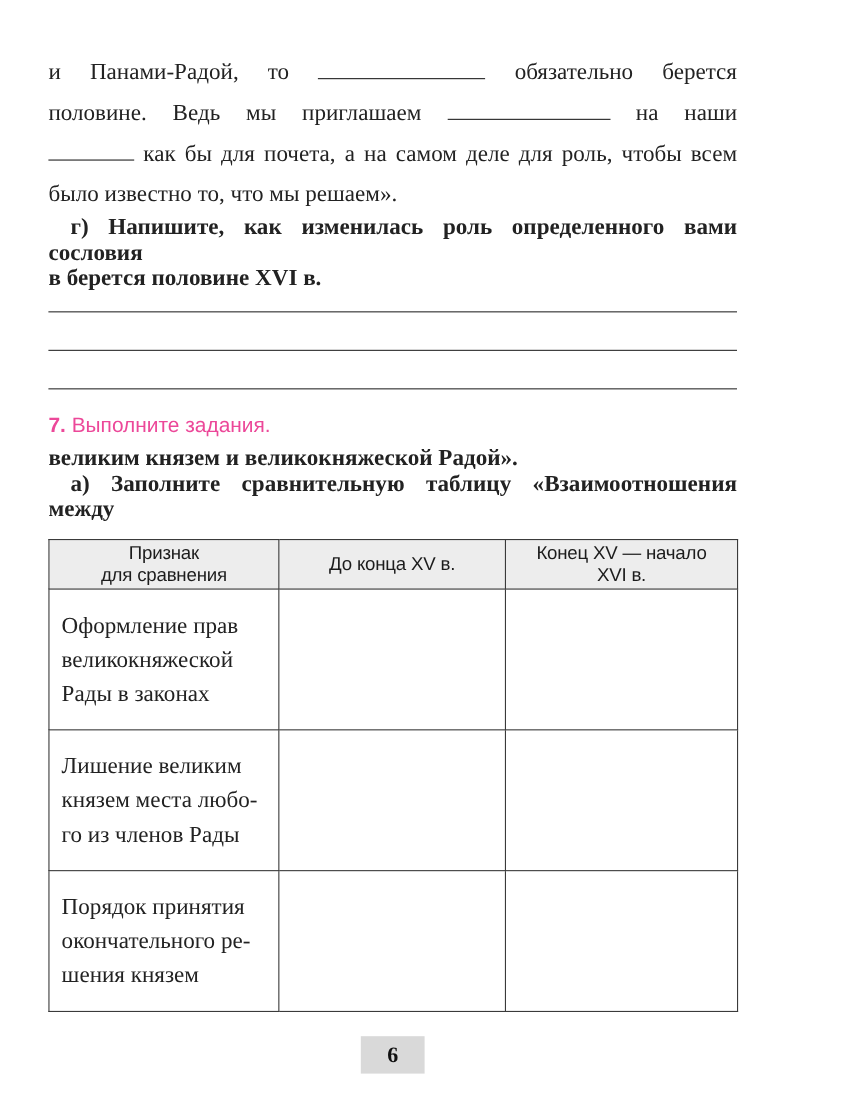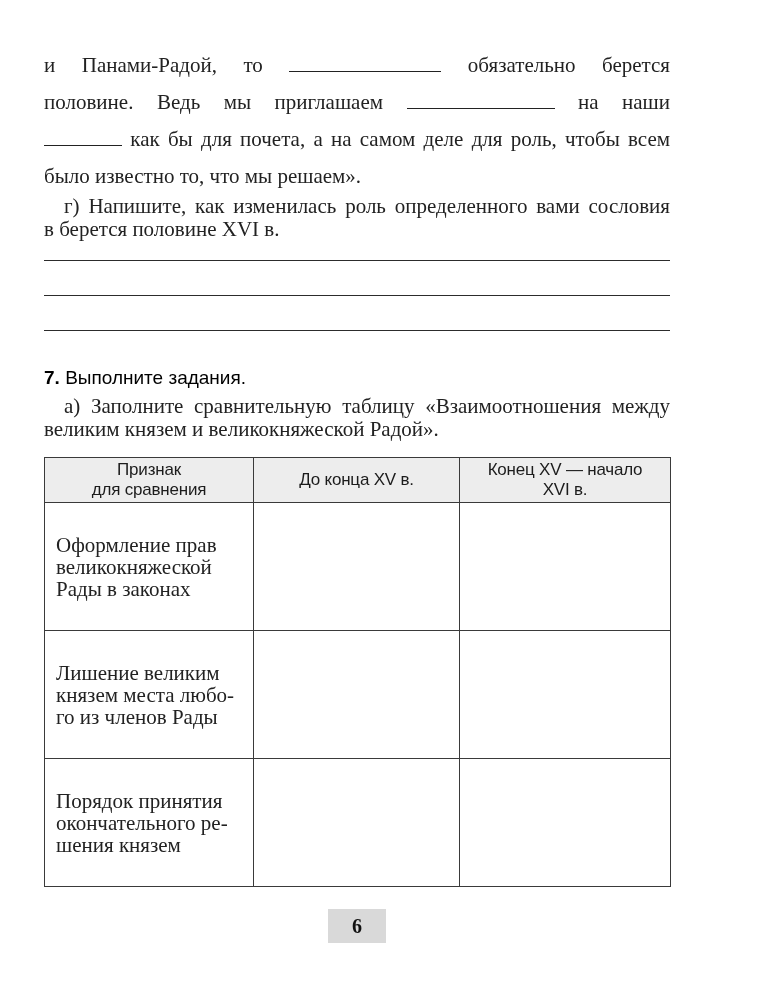--- a/index.html
+++ b/index.html
@@ -25,37 +25,37 @@
     height: 14px;
     vertical-align: baseline;
   }
   .blank.b1 { width: 152px; }
   .blank.b2 { width: 148px; }
   .blank.b3 { width: 78px; }
 
   
   .task-line {
     font-size: 21px; line-height: 23px;
-    text-align: justify; text-align-last: justify;
+    text-align: justify; text-align-last: justify; font-weight: bold;
   }
   .task-line.first { text-indent: 20px; }
   .task-line.last { text-align: left; text-align-last: left; }
 
   
   .rules { }
   .rule { border-bottom: 1.6px solid #2c2c2c; }
   .rule.r1 { height: 19px; }
   .rule.r2, .rule.r3 { height: 34px; }
 
   
   .section-heading {
-    margin-top: 36px;
+    margin-top: 23px;
     font-family: "Liberation Sans", "DejaVu Sans", sans-serif;
     font-size: 19px; line-height: 22px;
-    color: #000000;
+    color: #ec4899;
   }
   .section-heading .num { font-weight: 700; }
 
   .task-a { margin-top: 6px; }
 
   
   table.compare {
     margin-top: 16px;
     width: 626px;
     border-collapse: collapse;
@@ -75,21 +75,21 @@
     font-size: 17px; line-height: 20px;
     letter-spacing: -0.2px;
     color: #1c1c1c;
     text-align: center; vertical-align: middle;
     height: 44px; padding: 2px 4px;
     white-space: pre-line;
   }
   table.compare td {
     height: 128px;
     vertical-align: middle;
-    font-size: 21px; line-height: 22px;
+    font-size: 21px; line-height: 31px;
     padding: 0 6px 0 11px;
     white-space: pre-line;
   }
 
   
   .footer { margin-top: 22px; text-align: center; }
   .page-num-box {
     display: inline-block;
     width: 58px; height: 34px;
     background: #d9d9d9;
@@ -135,22 +135,22 @@
     <div class="rule r2"></div>
     <div class="rule r3"></div>
   </div>
 
   <div class="section-heading">
     <span class="num">7.</span>
     <span>Выполните задания.</span>
   </div>
 
   <div class="task-a">
+    <div class="task-line last">великим князем и великокняжеской Радой».</div>
     <div class="task-line first">а) Заполните сравнительную таблицу «Взаимоотношения между</div>
-    <div class="task-line last">великим князем и великокняжеской Радой».</div>
   </div>
 
   <table class="compare">
     <colgroup>
         <col class="c1">
         <col class="c2">
         <col class="c3">
       </colgroup>
     <thead>
       <tr>

